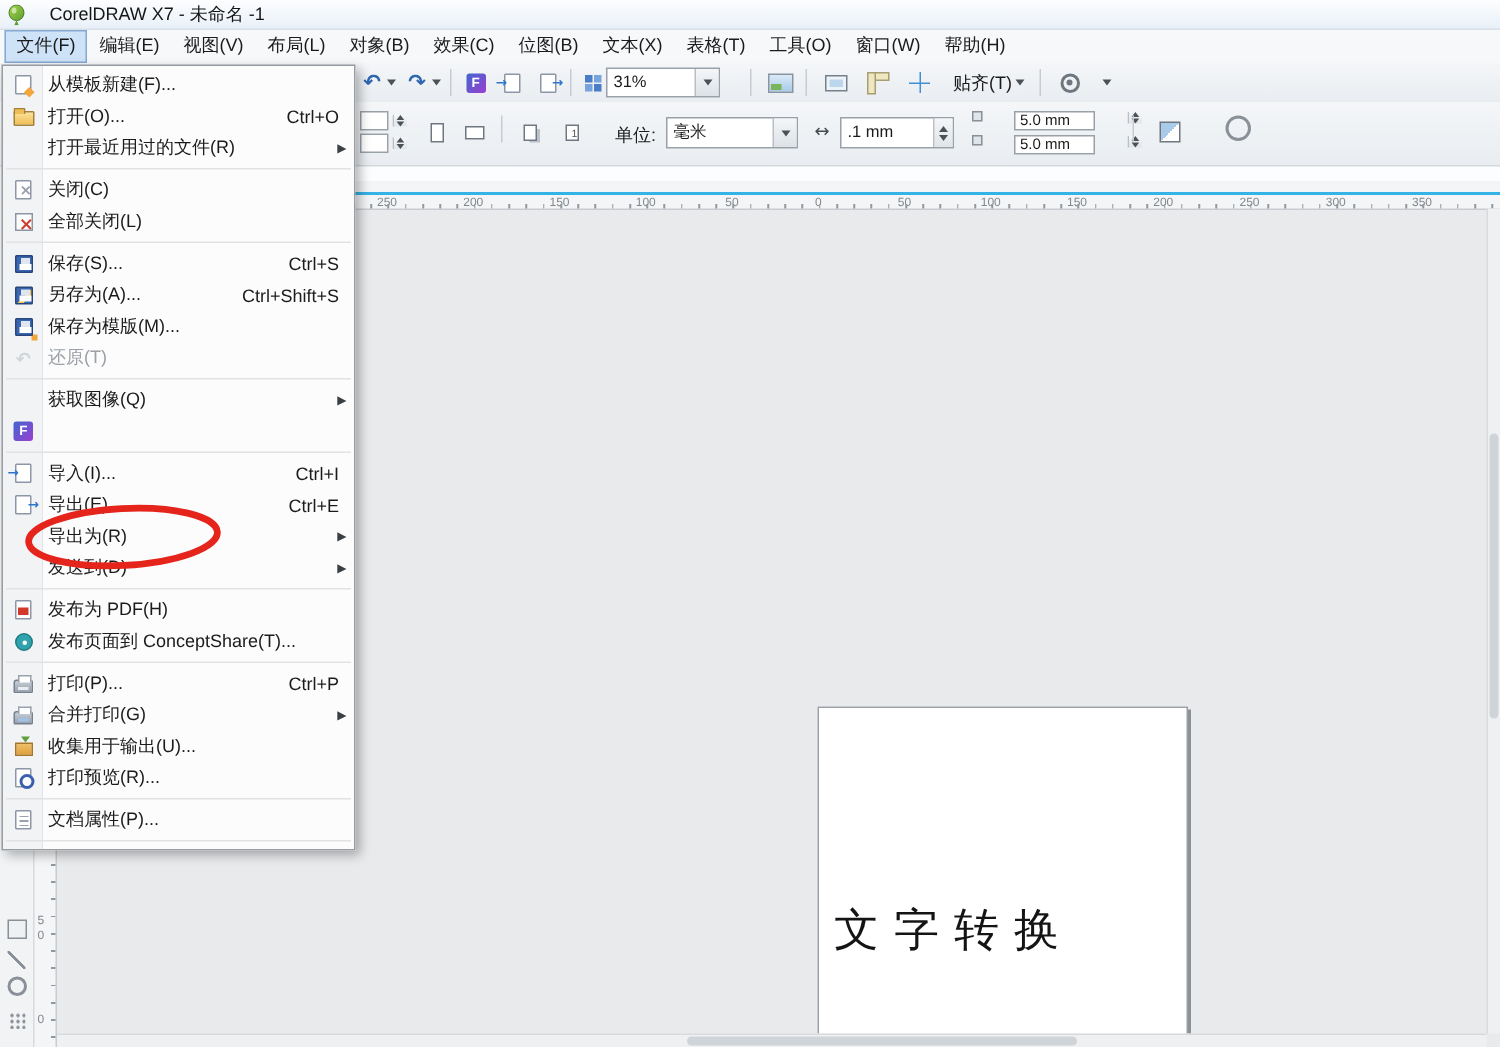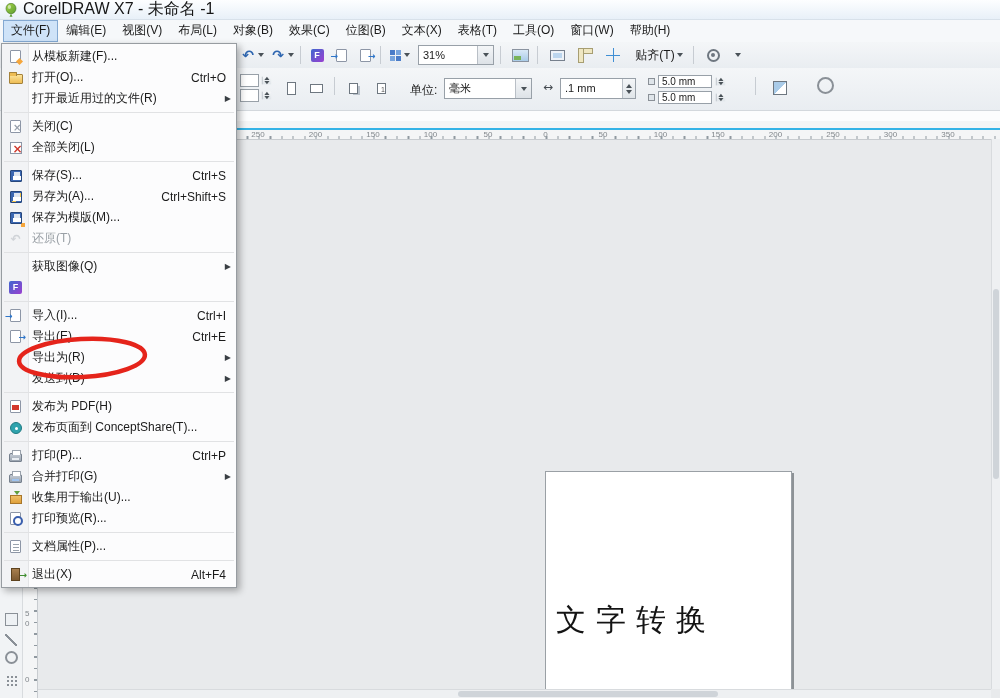--- a/index.html
+++ b/index.html
@@ -4,21 +4,21 @@
 <style>
   html,body{margin:0;padding:0}
   body{position:relative;width:1000px;height:698px;overflow:hidden;background:#e9ebec;
        font-family:"Liberation Sans","DejaVu Sans",sans-serif;font-size:12px;color:#1b1b1b}
   .abs{position:absolute}
 
   
   #titlebar{position:absolute;left:0;top:0;width:1000px;height:20px;
     background:linear-gradient(#fdfeff,#e8f0f8);border-bottom:1px solid #d8e1ea;
     display:flex;align-items:center;padding-left:4px;box-sizing:border-box;z-index:10}
-  #titlebar .title{margin-left:5px;font-size:16px;color:#161616;white-space:nowrap}
+  #titlebar .title{margin-left:15px;font-size:12px;color:#161616;white-space:nowrap}
 
   
   #menubar{position:absolute;left:0;top:20px;width:1000px;height:22px;background:#f6f8fa;
     display:flex;align-items:stretch;padding-left:3px;box-sizing:border-box;z-index:10}
   .mb-item{padding:0 8px;line-height:21px;cursor:default;white-space:nowrap}
   .mb-item.active{background:#cfe3f8;border:1px solid #84a9d2;line-height:19px;padding:0 7px}
 
   
   #tb1{position:absolute;left:0;top:42px;width:1000px;height:26px;
     background:linear-gradient(#f4f6f8,#e9edf1);border-bottom:1px solid #d3d8dd;z-index:9}
@@ -40,21 +40,21 @@
 
   
   #tb1 [data-name="undo-button"]{left:238px;width:28px}
   #tb1 [data-name="redo-button"]{left:268px;width:28px}
   #tb1 [data-name="tb1-sep1"]{left:300px}
   #tb1 [data-name="search-content-button"]{left:306px;width:22px}
   #tb1 [data-name="import-button"]{left:330px;width:22px}
   #tb1 [data-name="export-button"]{left:354px;width:22px}
   #tb1 [data-name="tb1-sep2"]{left:380px}
   #tb1 [data-name="app-launcher-button"]{left:386px;width:26px}
-  #tb1 [data-name="zoom-level-combo"]{left:418px;top:3px;width:76px;height:20px}
+  #tb1 [data-name="zoom-level-combo"]{left:404px;top:3px;width:76px;height:20px}
   #tb1 [data-name="tb1-sep3"]{left:500px}
   #tb1 [data-name="welcome-screen-button"]{left:507px;width:26px}
   #tb1 [data-name="tb1-sep4"]{left:537px}
   #tb1 [data-name="fullscreen-preview-button"]{left:544px;width:26px}
   #tb1 [data-name="show-rulers-button"]{left:572px;width:26px}
   #tb1 [data-name="show-guidelines-button"]{left:600px;width:26px}
   #tb1 [data-name="snap-to-dropdown"]{left:630px;width:58px}
   #tb1 [data-name="tb1-sep5"]{left:693px}
   #tb1 [data-name="options-button"]{left:700px;width:26px}
   #tb1 [data-name="toolbar-overflow-button"]{left:730px;width:16px}
@@ -71,21 +71,21 @@
   #tb2 [data-name="units-label"]{left:410px;top:14px}
   #tb2 [data-name="units-combo"]{left:444px;top:10px;width:88px;height:21px}
   #tb2 [data-name="nudge-offset-icon"]{left:541px;top:12px;position:absolute}
   #tb2 [data-name="nudge-offset-input"]{left:560px;top:10px;width:76px;height:21px}
   #tb2 [data-name="duplicate-distance-group"]{left:648px;top:6px;width:102px;height:31px}
   #tb2 [data-name="pb-sep-2"]{left:755px;top:9px}
   #tb2 [data-name="treat-as-filled-button"]{left:768px;top:8px}
   #tb2 [data-name="outline-width-icon"]{left:817px;top:9px;position:absolute}
   .pd-row{display:flex;align-items:center;gap:2px;height:13px;margin-bottom:2px}
   .pd-box{width:17px;height:11px;background:#fff;border:1px solid #98a0a8}
-  .dup-row{position:absolute;left:0;height:14px;display:flex;align-items:center;gap:3px}
+  .dup-row{position:absolute;left:0;height:14px;display:flex;align-items:flex-start;gap:21px}
   .dup-val{width:54px;height:13px;background:#fff;border:1px solid #98a0a8;font-size:10px;line-height:12px;padding-left:3px;box-sizing:border-box;white-space:nowrap}
 
   
   #whitestrip{position:absolute;left:0;top:110px;width:1000px;height:11px;background:#fcfdfe;z-index:2}
   #hruler{position:absolute;left:0;top:121px;width:1000px;height:18px;background:#f4f5f6;border-bottom:1px solid #c8ccd0;z-index:2}
   #hruler::after{content:"";position:absolute;left:0;right:0;bottom:0;height:3px;
     background:repeating-linear-gradient(90deg,#9099a0 0 1px,transparent 1px 11.5px);background-position-x:5.5px}
   .hr-label{position:absolute;top:9px;width:24px;text-align:center;font-size:8px;color:#82878c}
   #cyanline{position:absolute;left:0;top:128px;width:1000px;height:2px;background:#35b3e6;z-index:3}
   #vruler{position:absolute;left:22px;top:139px;width:15px;height:559px;background:#f4f5f6;border-right:1px solid #c8ccd0;z-index:5}
@@ -546,24 +546,17 @@
       <span class="fm-label" data-name="file-menu-item-label">打印预览(R)...</span>
     </div>
     <div class="fm-sep" data-name="file-menu-separator"></div>
     <div class="fm-item" data-name="file-menu-item-document-properties">
       <span class="fm-iconcell" data-name="file-menu-icon-cell">
         <span class="icon document-properties-icon" data-name="document-properties-icon"></span>
       </span>
       <span class="fm-label" data-name="file-menu-item-label">文档属性(P)...</span>
     </div>
     <div class="fm-sep" data-name="file-menu-separator"></div>
-    <div class="fm-item" data-name="file-menu-item-exit">
-      <span class="fm-iconcell" data-name="file-menu-icon-cell">
-        <span class="icon exit-icon" data-name="exit-icon"></span>
-      </span>
-      <span class="fm-label" data-name="file-menu-item-label">退出(X)</span>
-      <span class="fm-shortcut" data-name="file-menu-item-shortcut">Alt+F4</span>
-    </div>
   </div>
 
 <svg width="150" height="52" viewBox="0 0 150 52" data-name="export-annotation" style="position:absolute;left:12px;top:332px;z-index:60;overflow:visible;pointer-events:none">
   <ellipse cx="70" cy="26" rx="63" ry="19" fill="none" stroke-width="4.5" stroke-linecap="round" transform="rotate(-3 70 26)" data-name="export-annotation-ellipse" stroke="#e5241b"></ellipse>
 </svg>
 
 </body></html>

